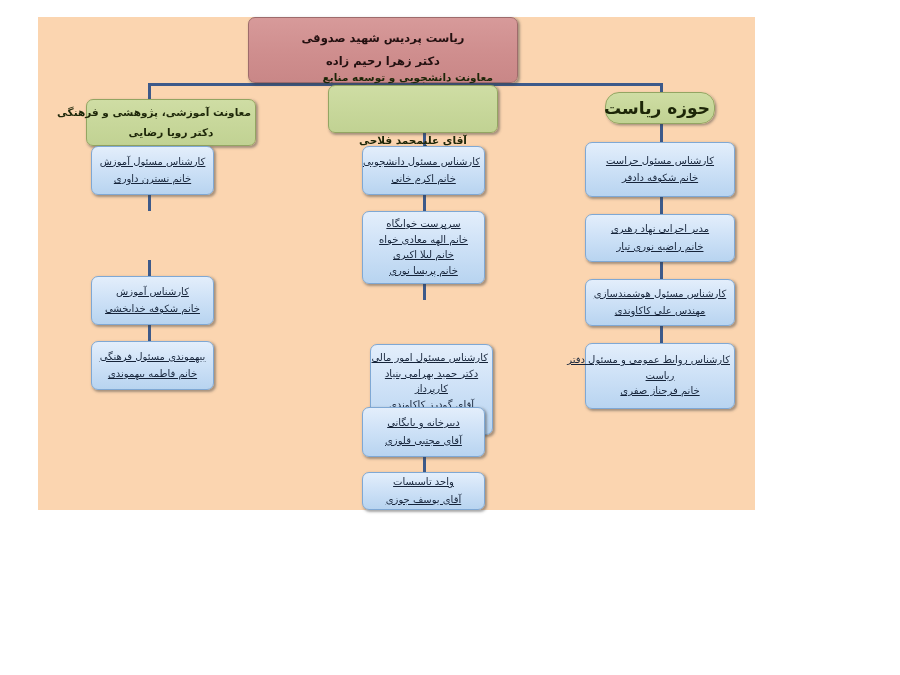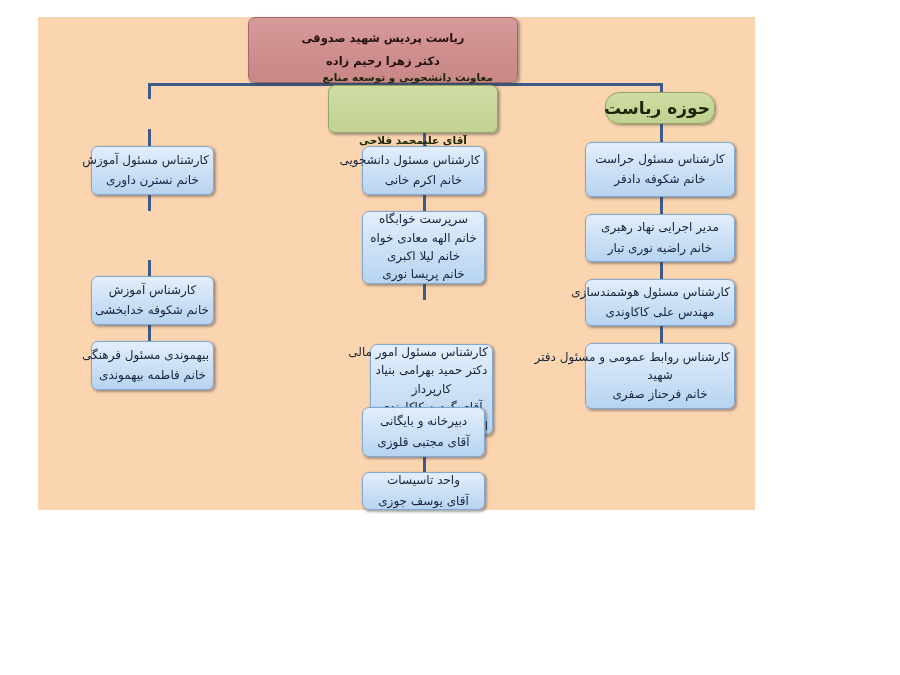--- a/index.html
+++ b/index.html
@@ -77,21 +77,22 @@
     font-size: 17px;
     font-weight: bold;
     border-radius: 14px;
   }
 
   
   .node.blue {
     background: linear-gradient(180deg, #e3eefb 0%, #cfe2f7 45%, #b8d4f0 100%);
     border: 1px solid #7fa8d4;
     color: #16243a;
-    font-size: 12px;
+    font-size: 10px;
+    text-decoration: underline;
   }
   .node.blue .line { padding: 1.5px 0; }
 
   .node.tight .line { padding: 0.5px 0; }
 </style>
 </head>
 <body>
 
 <div id="chart-canvas">
 
@@ -119,20 +120,24 @@
   <div class="conn v" style="left:622px; top:107px; height:18px;"></div>
   <div class="conn v" style="left:622px; top:180px; height:17px;"></div>
   <div class="conn v" style="left:622px; top:245px; height:17px;"></div>
   <div class="conn v" style="left:622px; top:309px; height:17px;"></div>
 
   <div class="node root" style="left:210px; top:0px; width:270px; height:66px;">
     <span class="line">ریاست پردیس شهید صدوقی</span>
     <span class="line">دکتر زهرا رحیم زاده</span>
   </div>
 
+  <div class="node green" style="left:48px; top:82px; width:170px; height:47px;">
+    <span class="line">معاونت آموزشی، پژوهشی و فرهنگی</span>
+    <span class="line">دکتر رویا رضایی</span>
+  </div>
 
   <div class="node green" style="left:290px; top:68px; width:170px; height:48px;gap:44px;">
     <span class="line">معاونت دانشجویی و توسعه منابع</span>
     <span class="line">آقای علیمحمد فلاحی</span>
   </div>
 
   <div class="node green big" style="left:567px; top:75px; width:110px; height:32px;">
     <span class="line">حوزه ریاست</span>
   </div>
 
@@ -192,17 +197,17 @@
     <span class="line">خانم راضیه نوری تبار</span>
   </div>
 
   <div class="node blue" style="left:547px; top:262px; width:150px; height:47px;">
     <span class="line">کارشناس مسئول هوشمندسازی</span>
     <span class="line">مهندس علی کاکاوندی</span>
   </div>
 
   <div class="node blue tight" style="left:547px; top:326px; width:150px; height:66px;">
     <span class="line">کارشناس روابط عمومی و مسئول دفتر</span>
-    <span class="line">شهید</span>
+    <span class="line">ریاست</span>
     <span class="line">خانم فرحناز صفری</span>
   </div>
 
 </div>
 
 </body></html>

